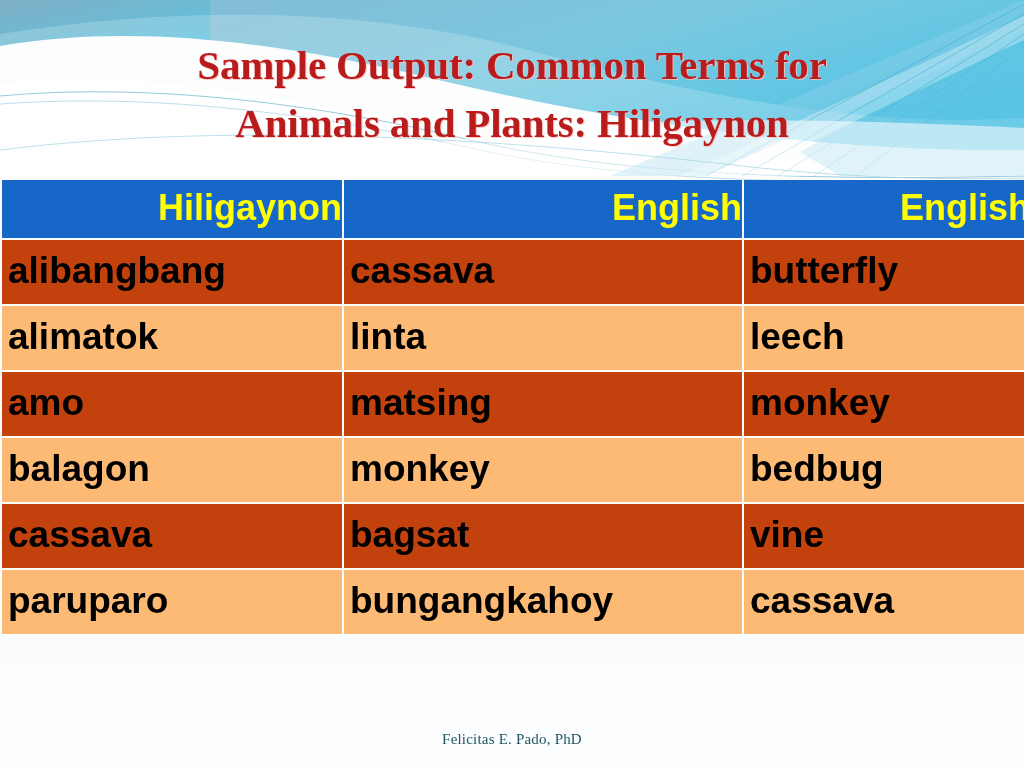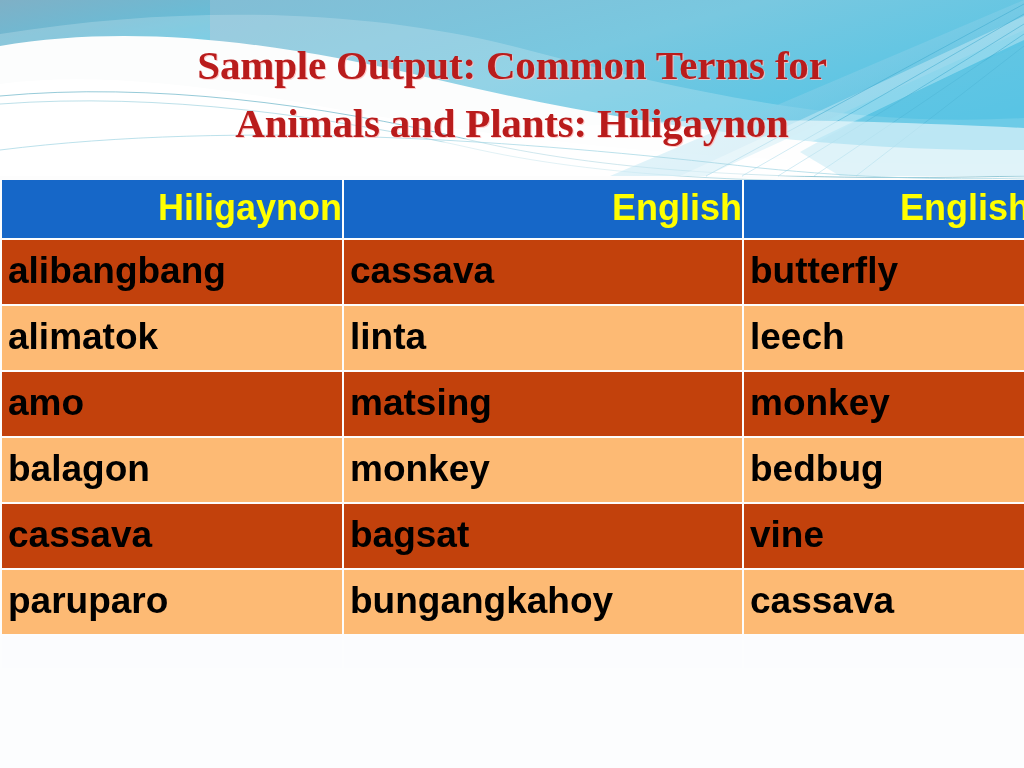--- a/index.html
+++ b/index.html
@@ -219,14 +219,17 @@
         <td>cassava</td>
       </tr>
       <tr class="band-empty">
         <td></td>
         <td></td>
         <td></td>
       </tr>
     </tbody>
   </table>
 
+  <div id="footer">
+    <span class="credit">Felicitas E. Pado, PhD</span>
+  </div>
 
 </div>
 
 </body></html>

